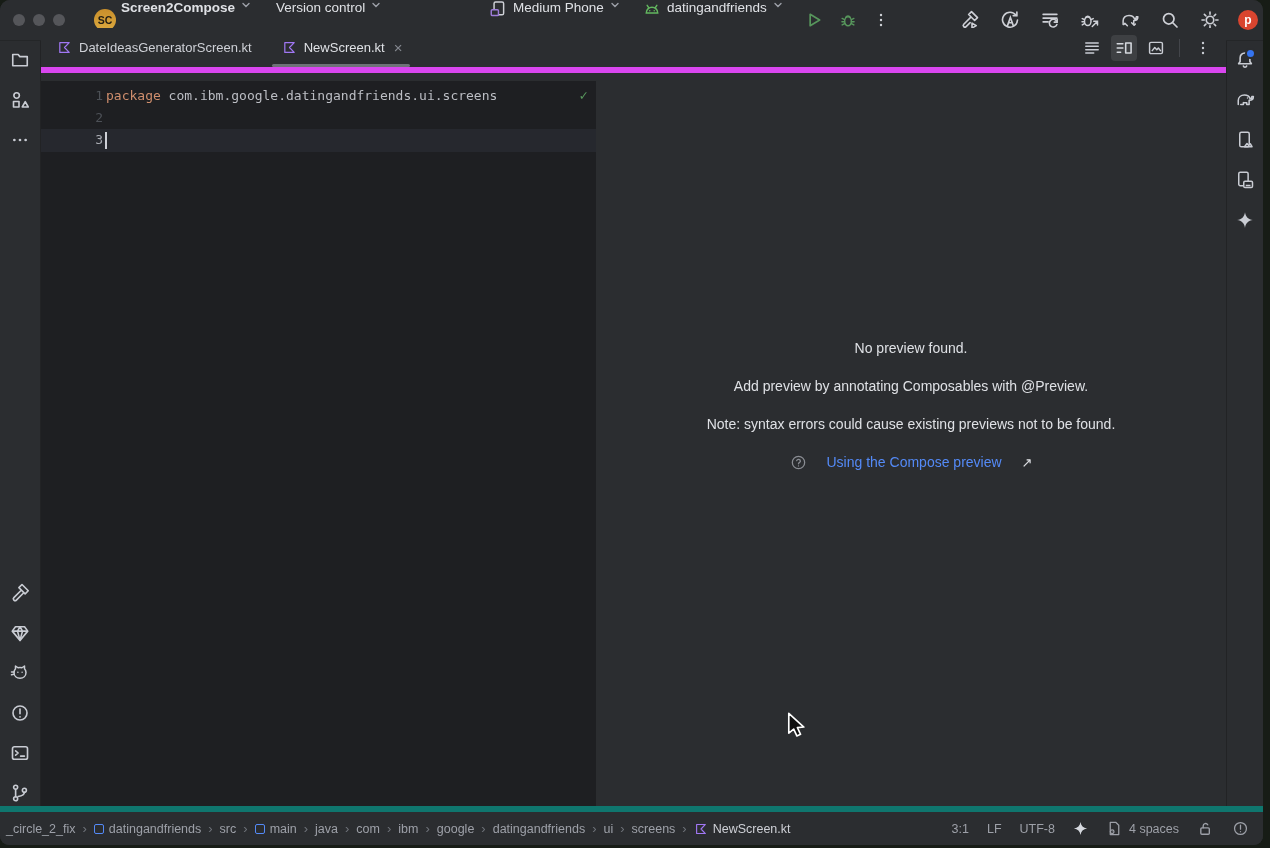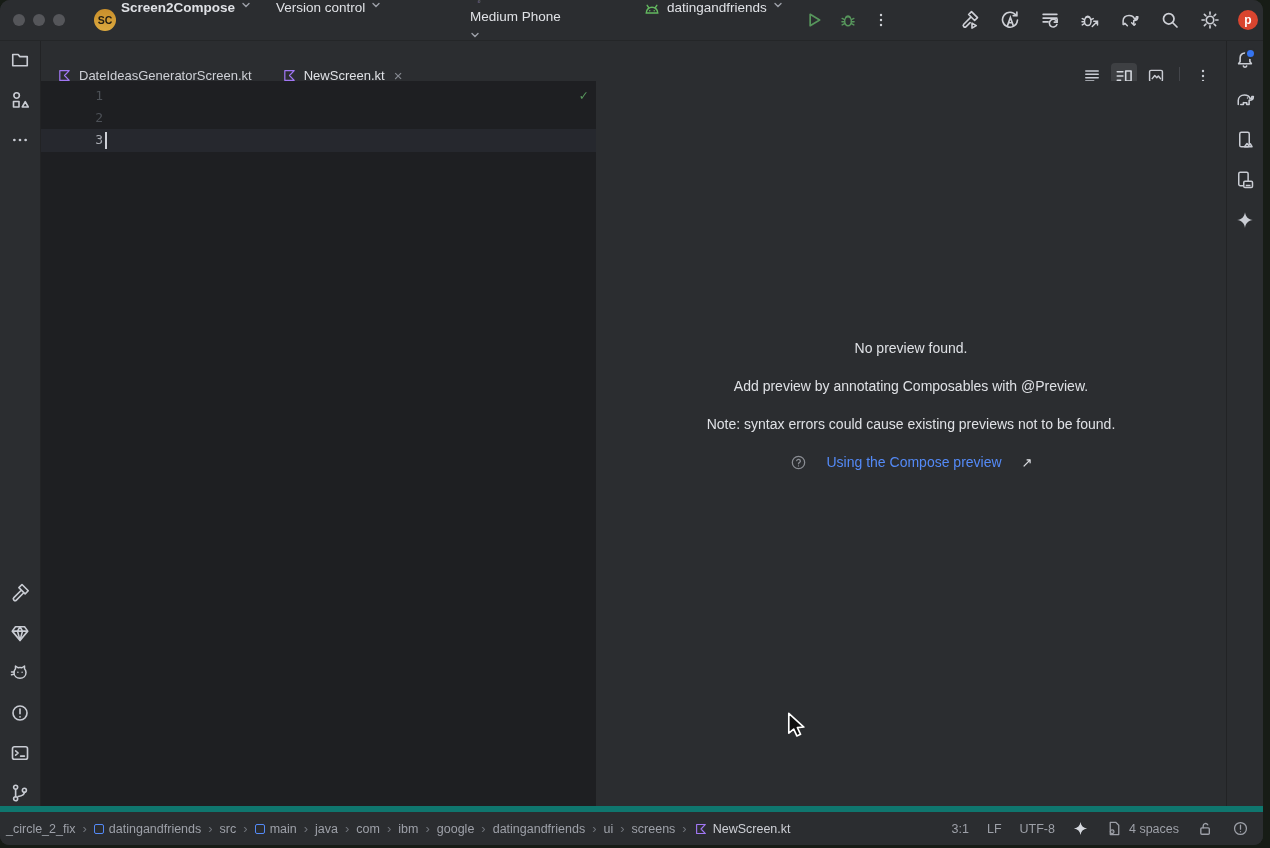--- a/index.html
+++ b/index.html
@@ -28,21 +28,21 @@
   #leftbar{position:absolute;left:0;top:41px;width:40px;bottom:33px;background:#2b2d30;
     border-right:1px solid #222325;}
   #rightbar{position:absolute;right:0;top:41px;width:36px;bottom:33px;background:#2b2d30;
     border-left:1px solid #222325;}
   .bar-group{position:absolute;left:0;width:100%;display:flex;flex-direction:column;
     gap:16px;align-items:center;}
   .bar-btn{width:24px;height:24px;display:flex;align-items:center;justify-content:center;position:relative;}
   .notif-dot{position:absolute;right:1px;top:0;width:7px;height:7px;border-radius:50%;
     background:#3574f0;border:2px solid #2b2d30;}
   
-  #tabbar{position:absolute;left:41px;top:56px;right:37px;height:39px;background:#2b2d30;
+  #tabbar{position:absolute;left:41px;top:28px;right:37px;height:39px;background:#2b2d30;
     border-bottom:6px solid #d946ef;display:flex;align-items:stretch;}
   .tab{position:relative;display:flex;align-items:center;gap:7px;padding:0 14px 0 16px;
     color:#ced0d6;font-size:13px;cursor:default;}
   .tab.active{color:#dfe1e5;}
   .tab.active::after{content:"";position:absolute;left:6px;right:6px;bottom:0;height:3px;
     border-radius:2px;background:#6e7177;}
   .tab .close{color:#868a91;font-size:15px;line-height:1;margin-left:2px;}
   #tab-right{margin-left:auto;display:flex;align-items:center;gap:6px;padding-right:10px;}
   .view-btn{width:26px;height:26px;border-radius:4px;display:flex;align-items:center;justify-content:center;}
   .view-btn.selected{background:#3e4043;}
@@ -95,21 +95,21 @@
       <svg class="chev ic" viewBox="0 0 10 10" stroke="#9da0a8" fill="none" stroke-width="1.4" stroke-linecap="round">
           <path d="M2 3.5l3 3 3-3"></path>
         </svg>
     </div>
     <div class="tb-item" style="left:276px;">
       <span>Version control</span>
       <svg class="chev ic" viewBox="0 0 10 10" stroke="#9da0a8" fill="none" stroke-width="1.4" stroke-linecap="round">
           <path d="M2 3.5l3 3 3-3"></path>
         </svg>
     </div>
-    <div class="tb-item" style="left:470px;flex-direction:column;">
+    <div class="tb-item" style="left:489px;">
       <svg class="ic" width="18" height="18" viewBox="0 0 16 16" stroke="#ced0d6" fill="none" stroke-width="1.3" stroke-linejoin="round">
         <rect x="4.5" y="1.8" width="8.5" height="11.4" rx="1.4"></rect>
         <rect x="2" y="8.6" width="6.4" height="5.2" rx="1" fill="#2b2d30" stroke="#9d7cd8"></rect>
       </svg>
       <span>Medium Phone</span>
       <svg class="chev ic" viewBox="0 0 10 10" stroke="#9da0a8" fill="none" stroke-width="1.4" stroke-linecap="round">
           <path d="M2 3.5l3 3 3-3"></path>
         </svg>
     </div>
     <div class="tb-item" style="left:643px;">
@@ -303,20 +303,21 @@
         </svg>
       </div>
     </div>
   </div>
 
   <main id="editor">
     <div class="cur-line"></div>
     <div class="gutter-num" style="left:22px;top:4px;">1</div>
     <div class="gutter-num" style="left:22px;top:26px;">2</div>
     <div class="gutter-num active" style="left:22px;top:48px;">3</div>
+    <div class="code-line"><span class="kw">package</span><span> com.ibm.google.datingandfriends.ui.screens</span></div>
     <div class="caret"></div>
     <div class="inspect">✓</div>
   </main>
 
   <aside id="preview">
     <div id="preview-center">
       <div class="pmsg">No preview found.</div>
       <div class="pmsg">Add preview by annotating Composables with @Preview.</div>
       <div class="pmsg">Note: syntax errors could cause existing previews not to be found.</div>
       <div class="plink">

